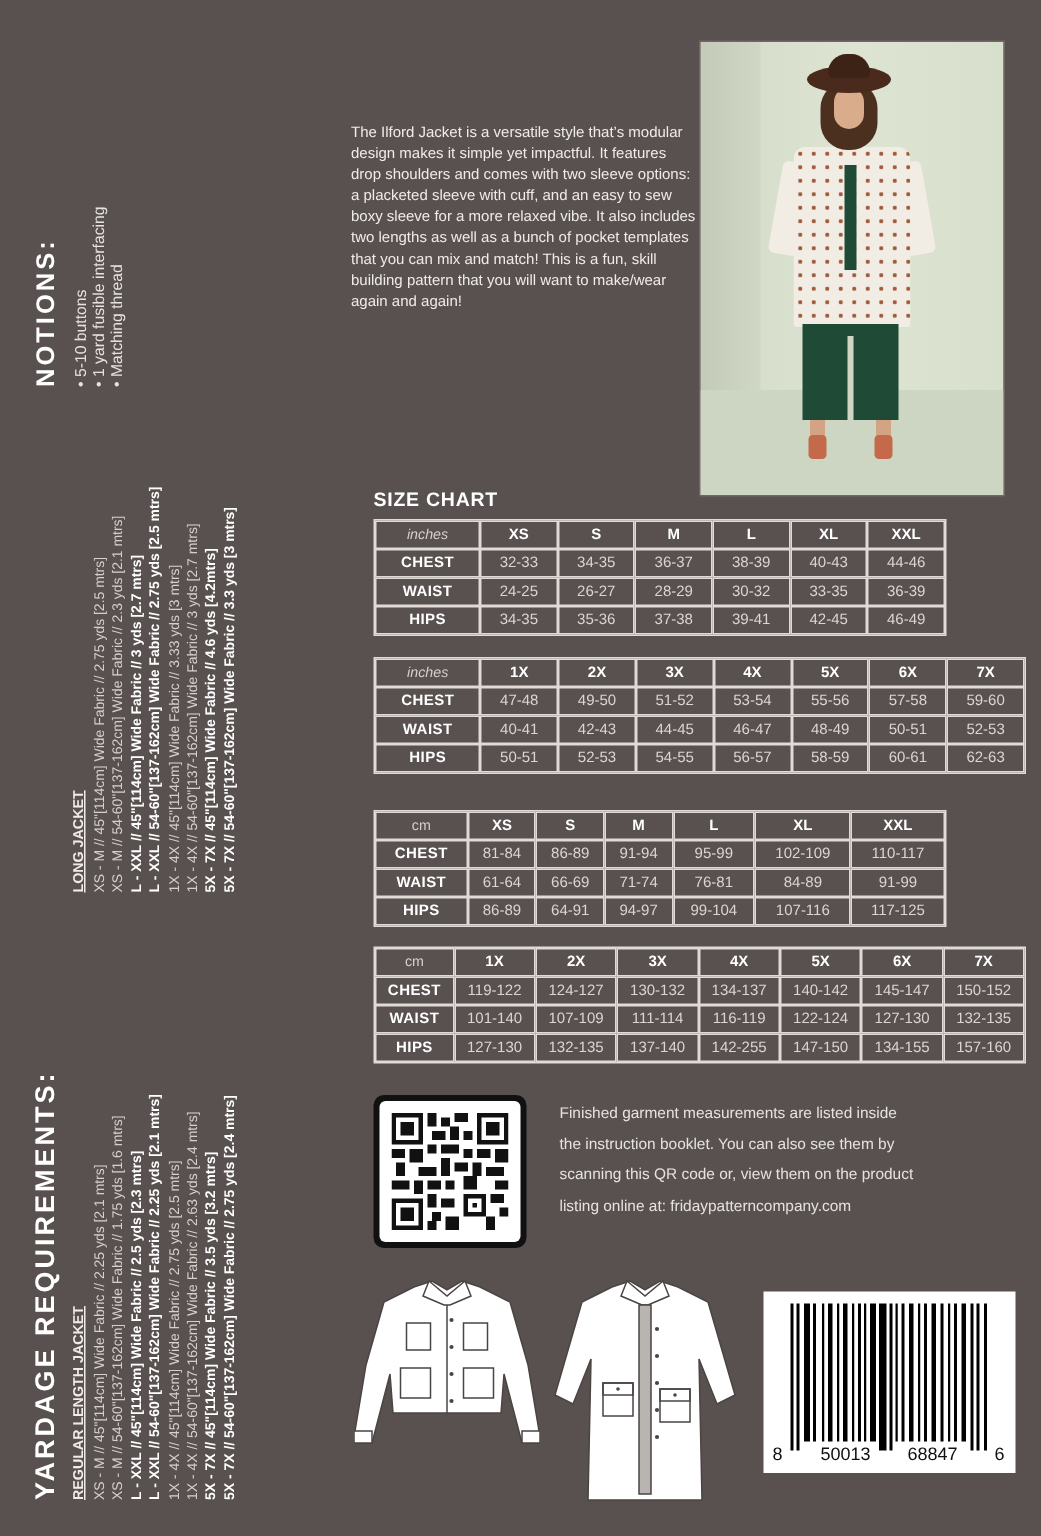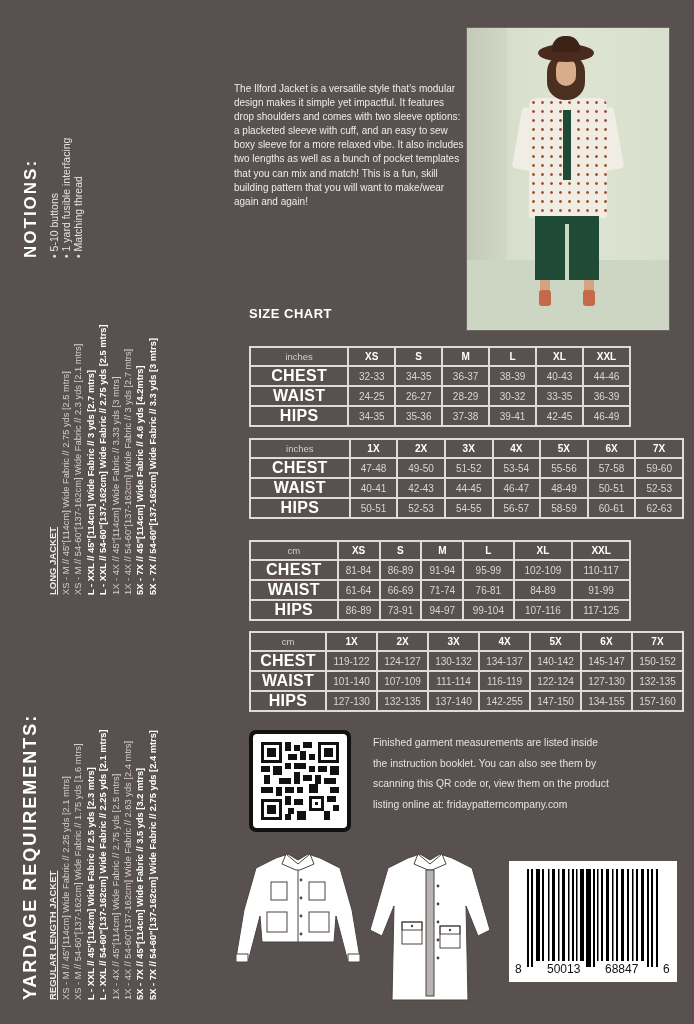--- a/index.html
+++ b/index.html
@@ -60,33 +60,33 @@
   .photo .sleeve-r { position:absolute; left:132px; top:80px; width:20px; height:62px; background:#f2ede4; transform:rotate(-10deg); border-radius:4px; }
   .photo .top { position:absolute; left:96px; top:82px; width:8px; height:70px; background:#1f4a35; }
   .photo .pants { position:absolute; left:68px; top:188px; width:64px; height:64px; background:#1e4a36; }
   .photo .pants::after { content:""; position:absolute; left:30px; top:8px; width:4px; height:56px; background:#cfd6c4; }
   .photo .shoe-l { position:absolute; left:72px; top:262px; width:12px; height:16px; background:#c46a4a; border-radius:3px; }
   .photo .shoe-r { position:absolute; left:116px; top:262px; width:12px; height:16px; background:#c46a4a; border-radius:3px; }
   .photo .leg-l { position:absolute; left:73px; top:252px; width:10px; height:12px; background:#d3a383; }
   .photo .leg-r { position:absolute; left:117px; top:252px; width:10px; height:12px; background:#d3a383; }
 
   
-  .chart-title { left:249px; top:306px; font-size:13px; font-weight:bold; color:#ffffff; letter-spacing:0.5px; }
+  .chart-title { left:249px; top:325px; font-size:13px; font-weight:bold; color:#ffffff; letter-spacing:0.5px; }
   table.sz {
     position:absolute; border-collapse:separate; border-spacing:0;
     border:1.5px solid #e0dbd6;
   }
   table.sz td {
     border:1.5px solid #e0dbd6; text-align:center; height:17px; padding:0;
     font-size:10px; color:#dcd6d1;
   }
-  table.sz td.unit { color:#d6d0cb; font-size:9.5px; }
+  table.sz td.unit { font-style:italic; color:#d6d0cb; font-size:9.5px; }
   table.sz td.cm { font-style:normal;margin-left:48px; }
   table.sz td.hd { font-weight:bold; color:#ffffff; font-size:10px; }
-  table.sz td.rl { font-weight:bold; color:#ffffff; font-size:16px; letter-spacing:0.3px; }
+  table.sz td.rl { font-weight:bold; color:#ffffff; font-size:10px; letter-spacing:0.3px; }
   .t1 { left:249px; top:346px; width:382px; }
   .t2 { left:249px; top:438px; width:435px; }
   .t3 { left:249px; top:540px; width:382px; }
   .t4 { left:249px; top:631px; width:435px; }
 
   
   .qr { left:249px; top:730px; width:102px; height:102px; background:#111; border-radius:7px; padding:4px; box-sizing:border-box; }
   .qr .inner { width:100%; height:100%; background:#fff; border-radius:4px; position:relative; }
   .qr svg { position:absolute; left:8px; top:8px; }
   .qrtext { left:373px; top:733px; width:240px; font-size:10.3px; line-height:20.7px; color:#e6e2de; }
@@ -278,21 +278,21 @@
     <td>61-64</td>
     <td>66-69</td>
     <td>71-74</td>
     <td>76-81</td>
     <td>84-89</td>
     <td>91-99</td>
   </tr>
   <tr>
     <td class="rl">HIPS</td>
     <td>86-89</td>
-    <td>73-91</td>
+    <td>64-91</td>
     <td>94-97</td>
     <td>99-104</td>
     <td>107-116</td>
     <td>117-125</td>
   </tr>
 </tbody>
   </table>
 
 <table class="sz t4">
   <tbody>

